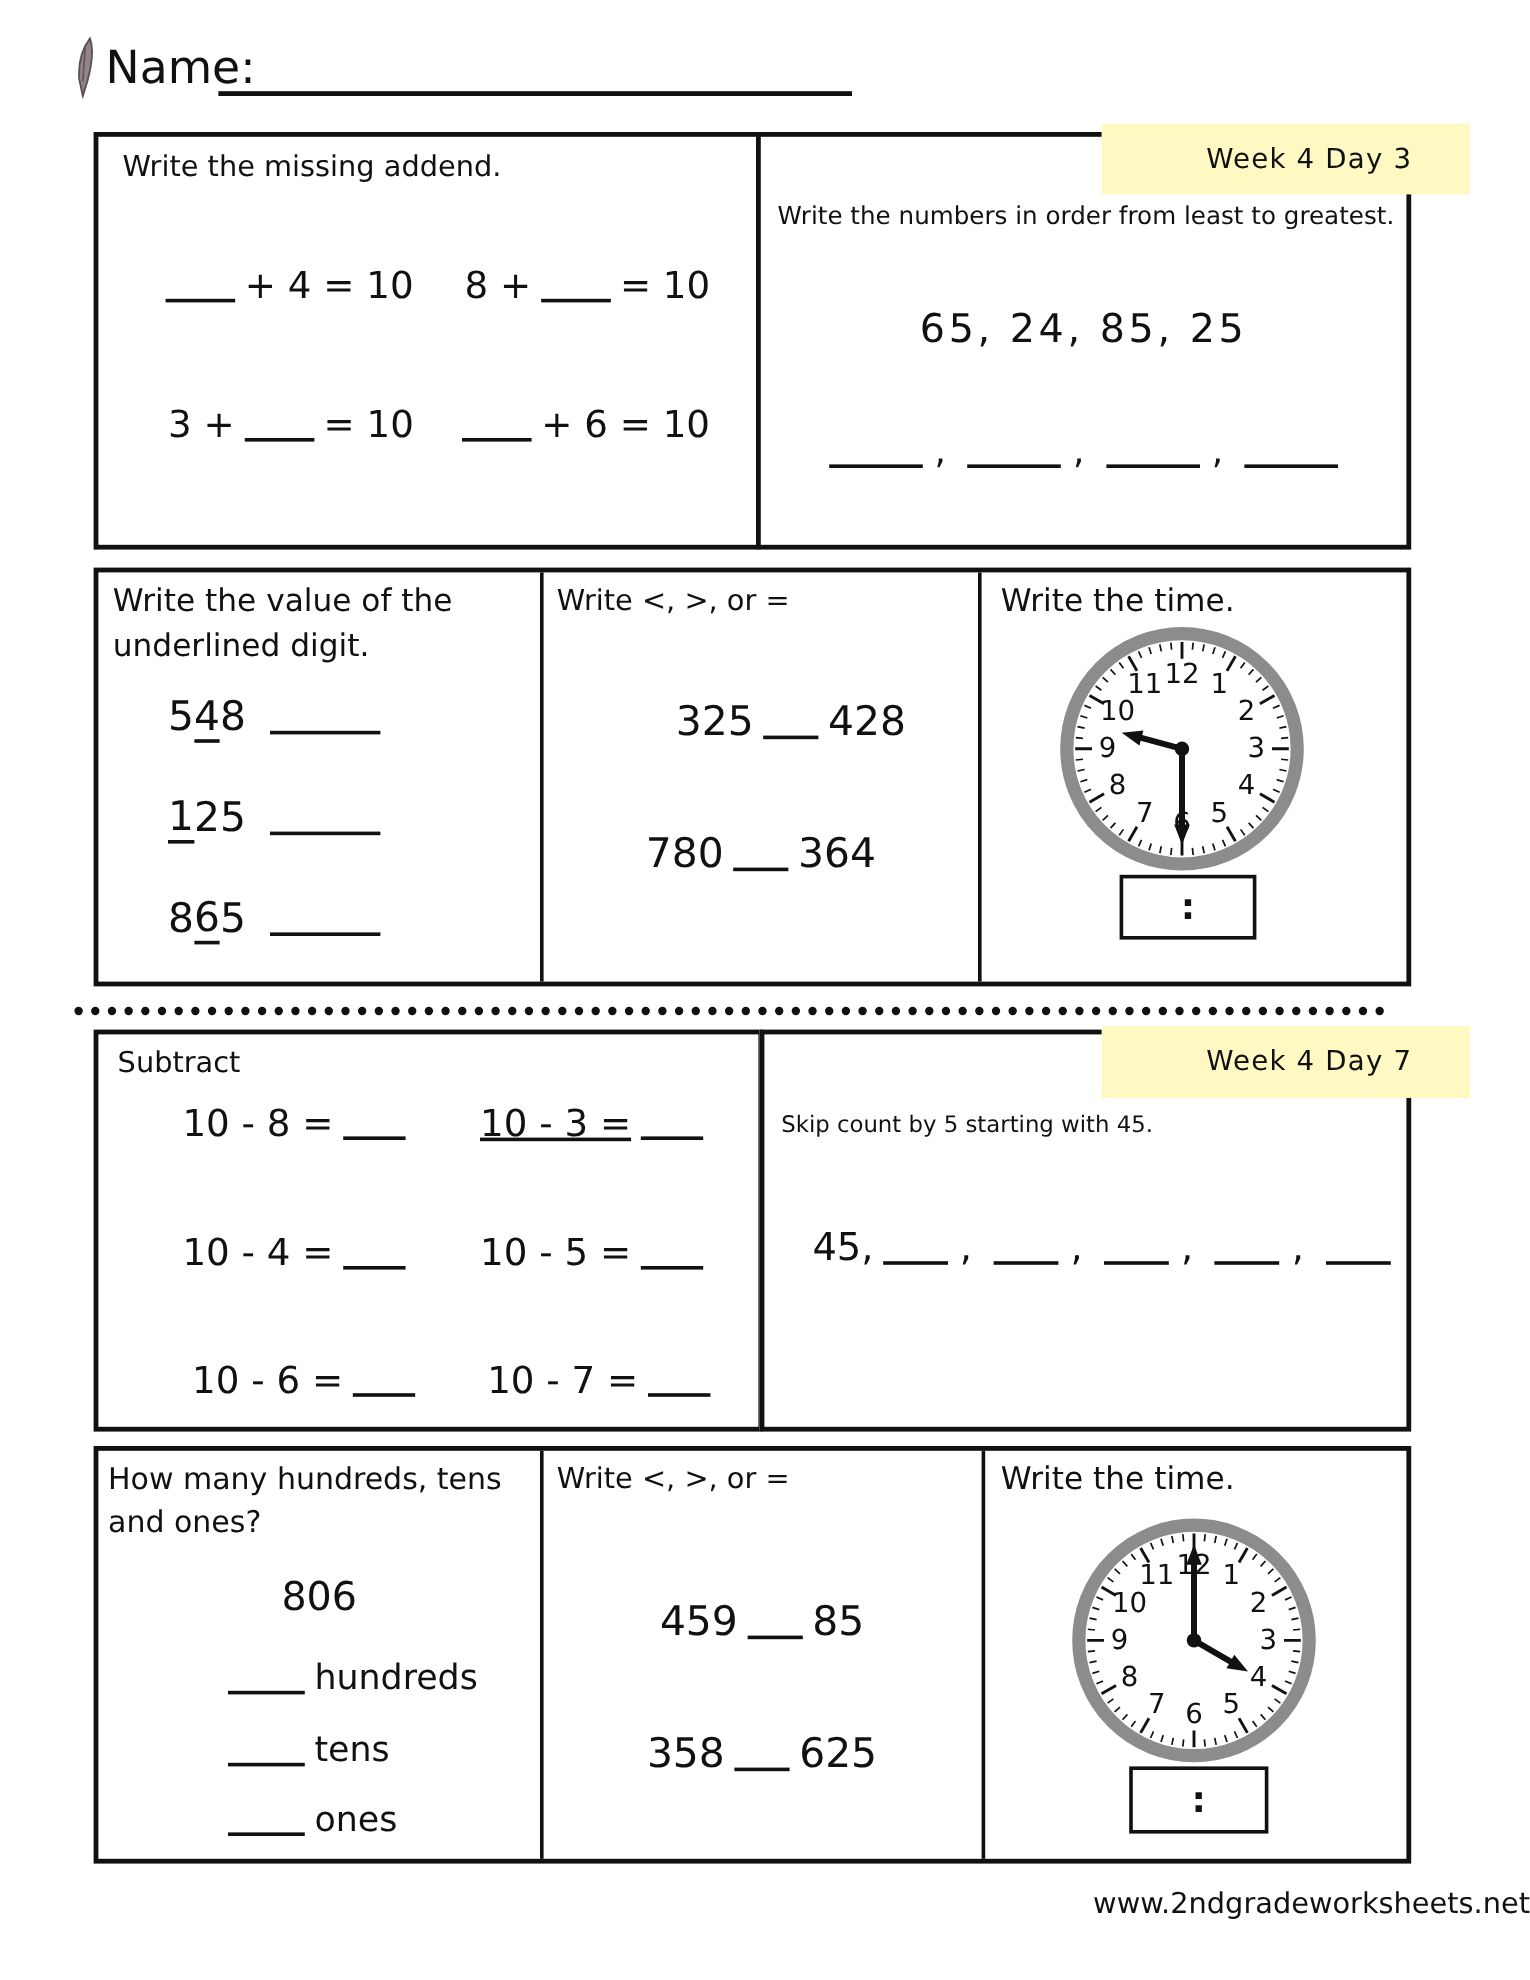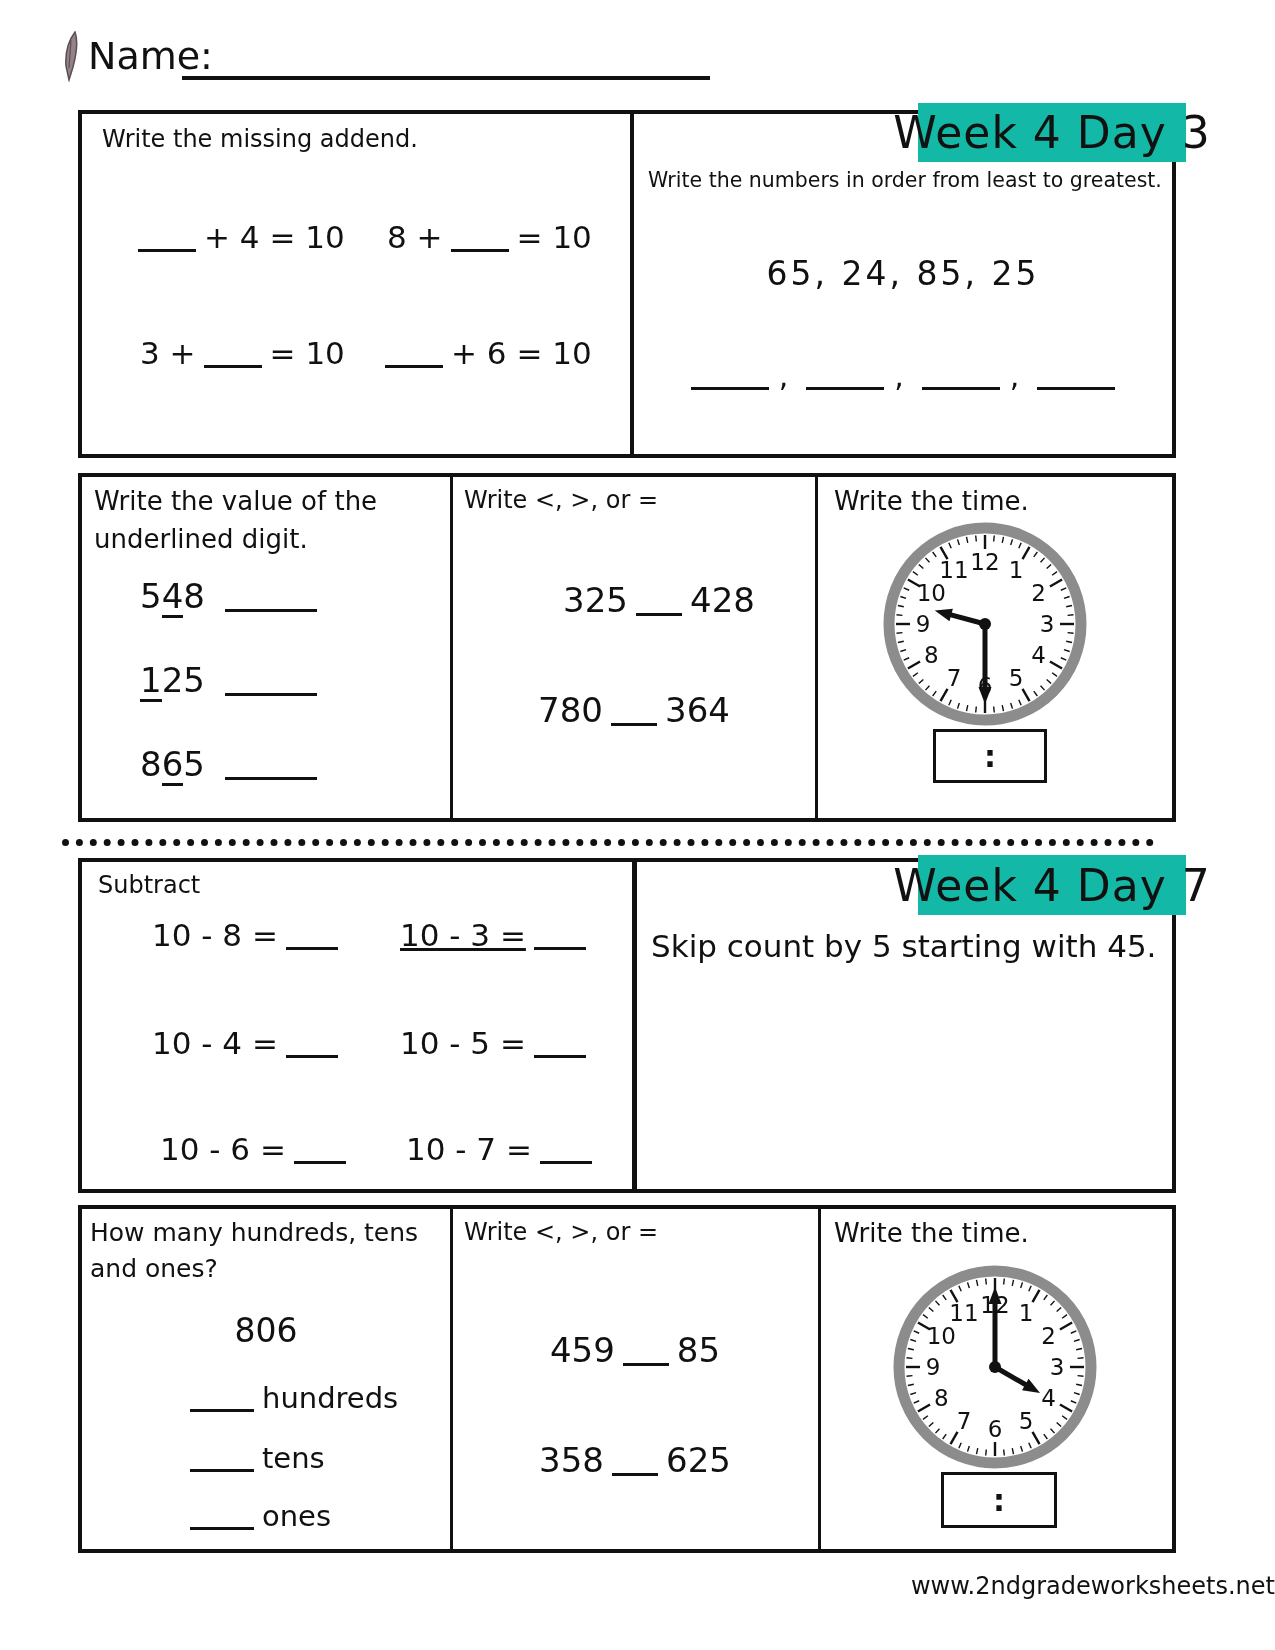--- a/index.html
+++ b/index.html
@@ -1,21 +1,21 @@
 <!DOCTYPE html>
 <html><head>
 <meta charset="utf-8">
 <style>
   html,body{margin:0;padding:0;background:#e8e8e8;}
   .page{position:relative;width:1275px;height:1650px;background:#ffffff;margin:0 auto;
         font-family:"DejaVu Sans",sans-serif;color:#111;overflow:hidden;}
   .abs{position:absolute;}
   .box{position:absolute;border:4px solid #111;background:#fff;box-sizing:border-box;}
-  .banner{position:absolute;background:#14b8a6;display:flex;align-items:center;justify-content:center;
-          font-size:44px;letter-spacing:1px;white-space:nowrap;z-index:5;}
+  .banner{position:absolute;background:#fef9c3;display:flex;align-items:center;justify-content:center;
+          font-size:23px;letter-spacing:1px;white-space:nowrap;z-index:5;padding-left:39px;}
   .vdiv{position:absolute;top:0;bottom:0;width:3px;background:#111;}
   .title{position:absolute;line-height:1.45;}
   .prob{position:absolute;font-size:31px;line-height:1;white-space:nowrap;}
   .blank{display:inline-block;border-bottom:3px solid #111;height:0.95em;margin:0 8px;
          position:relative;top:4px;}
   .w46{width:46px;} .w52{width:52px;} .w54{width:54px;} .w58{width:58px;}
   .w64{width:64px;} .w78{width:78px;} .w92{width:92px;margin-left:20px;}
   .udig{display:inline-block;border-bottom:3px solid #111;line-height:1.05;}
   .sep{margin:0 10px 0 2px;}
   .center-line{text-align:center;}
@@ -165,21 +165,24 @@
     <div class="title" style="left:16px;top:6px;font-size:24px;">Subtract</div>
     <div class="prob" style="left:70px;top:52px;"><span>10 - 8 =</span><span class="blank w52"></span></div>
     <div class="prob" style="left:318px;top:52px;text-decoration:underline;"><span>10 - 3 =</span><span class="blank w52"></span></div>
     <div class="prob" style="left:70px;top:160px;"><span>10 - 4 =</span><span class="blank w52"></span></div>
     <div class="prob" style="left:318px;top:160px;"><span>10 - 5 =</span><span class="blank w52"></span></div>
     <div class="prob" style="left:78px;top:266px;"><span>10 - 6 =</span><span class="blank w52"></span></div>
     <div class="prob" style="left:324px;top:266px;"><span>10 - 7 =</span><span class="blank w52"></span></div>
   </div>
 
   <div class="box" style="left:633px;top:858px;width:543px;height:335px;">
-    <div class="title" style="left:14px;top:62px;font-size:31px;white-space:nowrap;">Skip count by 5 starting with 45.</div>
+    <div class="title" style="left:14px;top:62px;font-size:19px;white-space:nowrap;">Skip count by 5 starting with 45.</div>
+    <div class="prob" style="left:40px;top:155px;font-size:32px;">
+      <span>45,</span><span class="blank w54"></span><span class="sep">,</span><span class="blank w54"></span><span class="sep">,</span><span class="blank w54"></span><span class="sep">,</span><span class="blank w54"></span><span class="sep">,</span><span class="blank w54"></span>
+    </div>
   </div>
 
   <div class="box" style="left:78px;top:1205px;width:1098px;height:348px;">
     <div class="vdiv" style="left:368px;"></div>
     <div class="vdiv" style="left:736px;"></div>
 
     <div class="title" style="left:8px;top:6px;font-size:25px;width:352px;">How many hundreds, tens and ones?</div>
     <div class="prob center-line" style="left:0;width:368px;top:105px;font-size:33px;">806</div>
     <div class="prob" style="left:108px;top:168px;font-size:29px;"><span class="blank w64" style="margin-left:0;"></span><span>hundreds</span></div>
     <div class="prob" style="left:108px;top:228px;font-size:29px;"><span class="blank w64" style="margin-left:0;"></span><span>tens</span></div>

